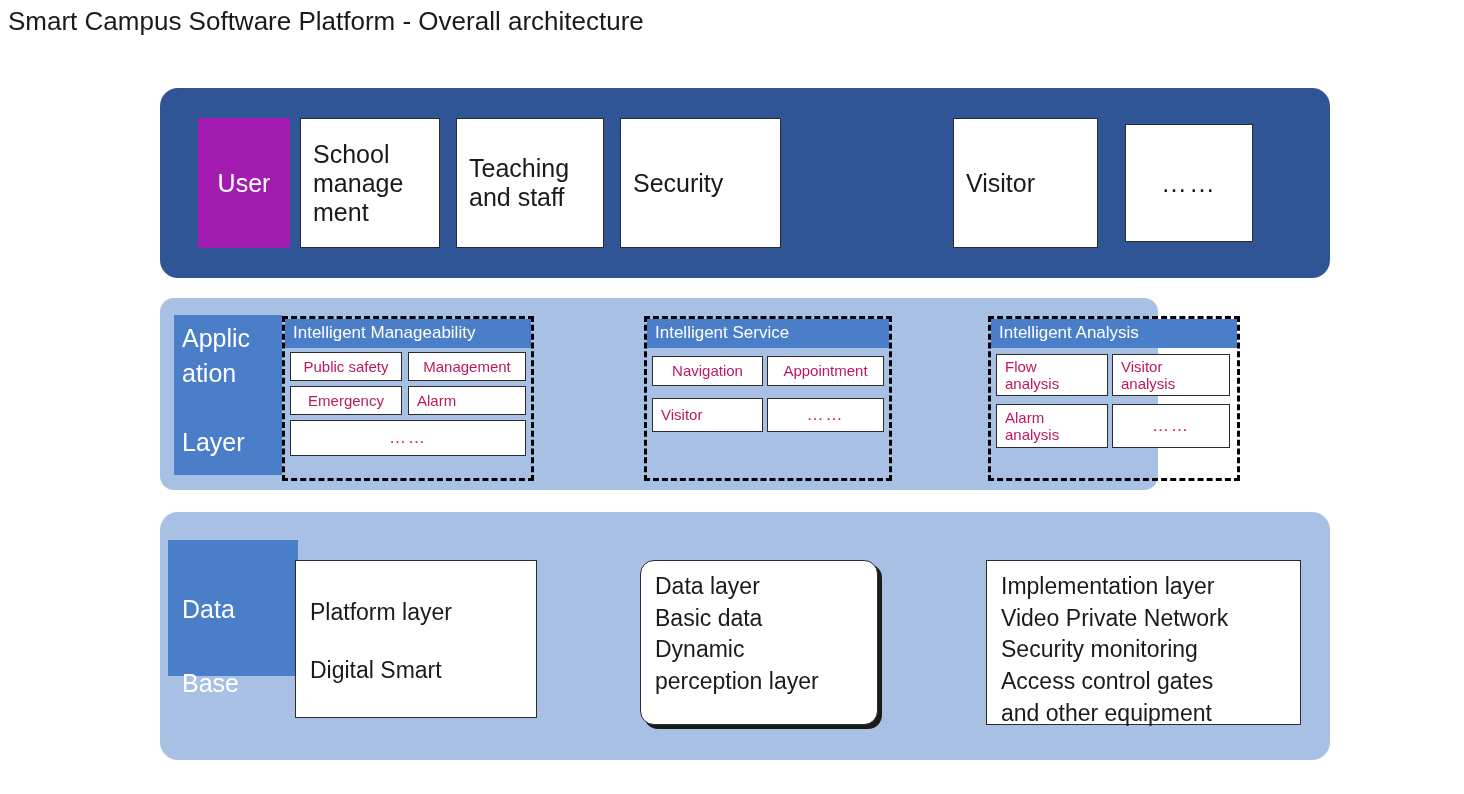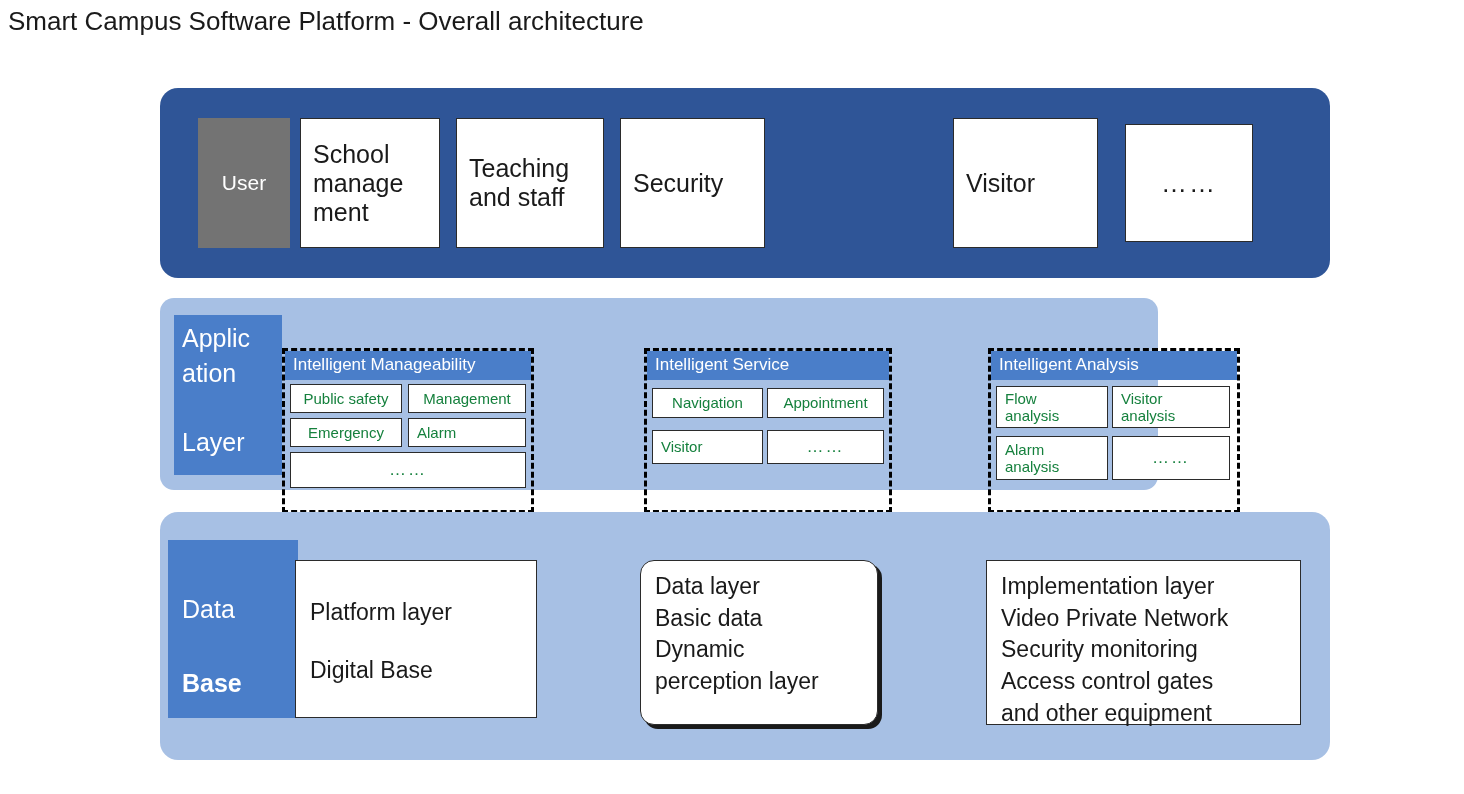--- a/index.html
+++ b/index.html
@@ -34,25 +34,25 @@
     height: 190px;
     background: #2f5597;
     border-radius: 18px;
   }
   .user-tag {
     position: absolute;
     left: 38px;
     top: 30px;
     width: 92px;
     height: 130px;
-    background: #737373;
+    background: #a21caf;
     display: flex;
     align-items: center;
     justify-content: center;
-    font-size: 21px;
+    font-size: 25px;
     color: #ffffff;
   }
   .user-box {
     position: absolute;
     top: 30px;
     background: #ffffff;
     border: 1px solid #2b2b2b;
     display: flex;
     align-items: center;
     justify-content: flex-start;
@@ -91,21 +91,20 @@
     line-height: 1.38;
     padding: 6px 6px 0 8px;
     box-sizing: border-box;
   }
 
   .group {
     position: absolute;
     border: 3px dashed #000000;
     box-sizing: border-box;
     padding: 0;
-    margin-top: 32px;
   }
   .group-title {
     background: #4a7ec9;
     color: #ffffff;
     font-size: 17px;
     padding: 4px 6px 5px 8px;
     box-sizing: border-box;
   }
   .group-body {
     padding: 4px 5px 6px 5px;
@@ -113,21 +112,21 @@
   }
   .cell-row {
     display: flex;
     gap: 6px;
     margin-bottom: 5px;
   }
   .cell {
     background: #ffffff;
     border: 1px solid #2b2b2b;
     font-size: 15px;
-    color: #15803d;
+    color: #be185d;
     display: flex;
     align-items: center;
     justify-content: center;
     text-align: center;
     line-height: 1.15;
     box-sizing: border-box;
     padding: 2px 4px;
   }
   .cell.dots {
     letter-spacing: 2px;
@@ -142,21 +141,21 @@
     width: 1170px;
     height: 248px;
     background: #a7c0e4;
     border-radius: 18px;
   }
   .data-tag {
     position: absolute;
     left: 8px;
     top: 28px;
     width: 130px;
-    height: 178px;
+    height: 136px;
     background: #4a7ec9;
     color: #ffffff;
     font-size: 25px;
     padding: 56px 0 0 14px;
     line-height: 2.9;
     box-sizing: border-box;
   }
   .data-box {
     position: absolute;
     background: #ffffff;
@@ -185,21 +184,21 @@
 
   <div class="user-box" style="left:296px; width:148px; height:130px;">
     <span style="white-space:pre-line;">Teaching
 and staff</span>
   </div>
   <div class="user-box" style="left:140px; width:140px; height:130px;">
     <span style="white-space:pre-line;">School
 manage
 ment</span>
   </div>
-  <div class="user-box" style="left:460px; width:145px; height:130px;">
+  <div class="user-box" style="left:460px; width:161px; height:130px;">
     <span style="white-space:pre-line;">Security</span>
   </div>
   <div class="user-box" style="left:793px; width:145px; height:130px;">
     <span style="white-space:pre-line;">Visitor</span>
   </div>
   <div class="user-box dots" style="left:965px; width:128px; height:118px; top:36px;">
     <span>……</span>
   </div>
 </div>
 
@@ -278,26 +277,26 @@
             <span>……</span>
           </div>
       </div>
     </div>
   </div>
 </div>
 
 <div class="data-band">
   <div class="data-tag">
     <div style="line-height:1.1;">Data</div>
-    <div style="line-height:1.1; margin-top:46px;font-weight:bold;">Base</div>
+    <div style="line-height:1.1; margin-top:46px;">Base</div>
   </div>
 
   <div class="data-box" style="left:135px; top:48px; width:242px; height:158px; padding-top:36px;">
     <div class="spaced-line">Platform layer</div>
-    <div>Digital Base</div>
+    <div>Digital Smart</div>
   </div>
 
   <div class="data-box shadowed" style="left:480px; top:48px; width:238px; height:165px;">
     <div>Data layer</div>
     <div>Basic data</div>
     <div>Dynamic</div>
     <div>perception layer</div>
   </div>
 
   <div class="data-box" style="left:826px; top:48px; width:315px; height:165px;">

